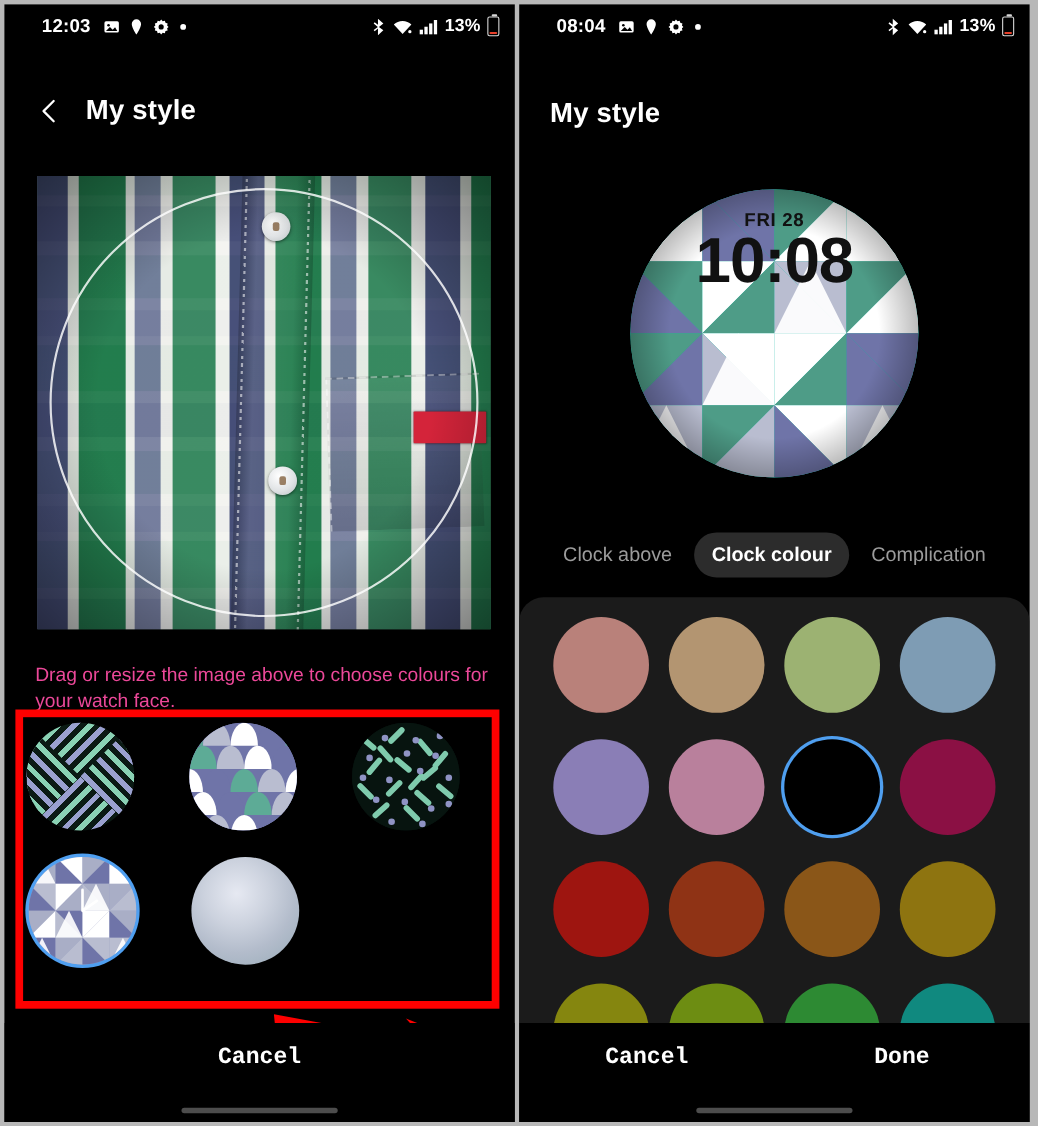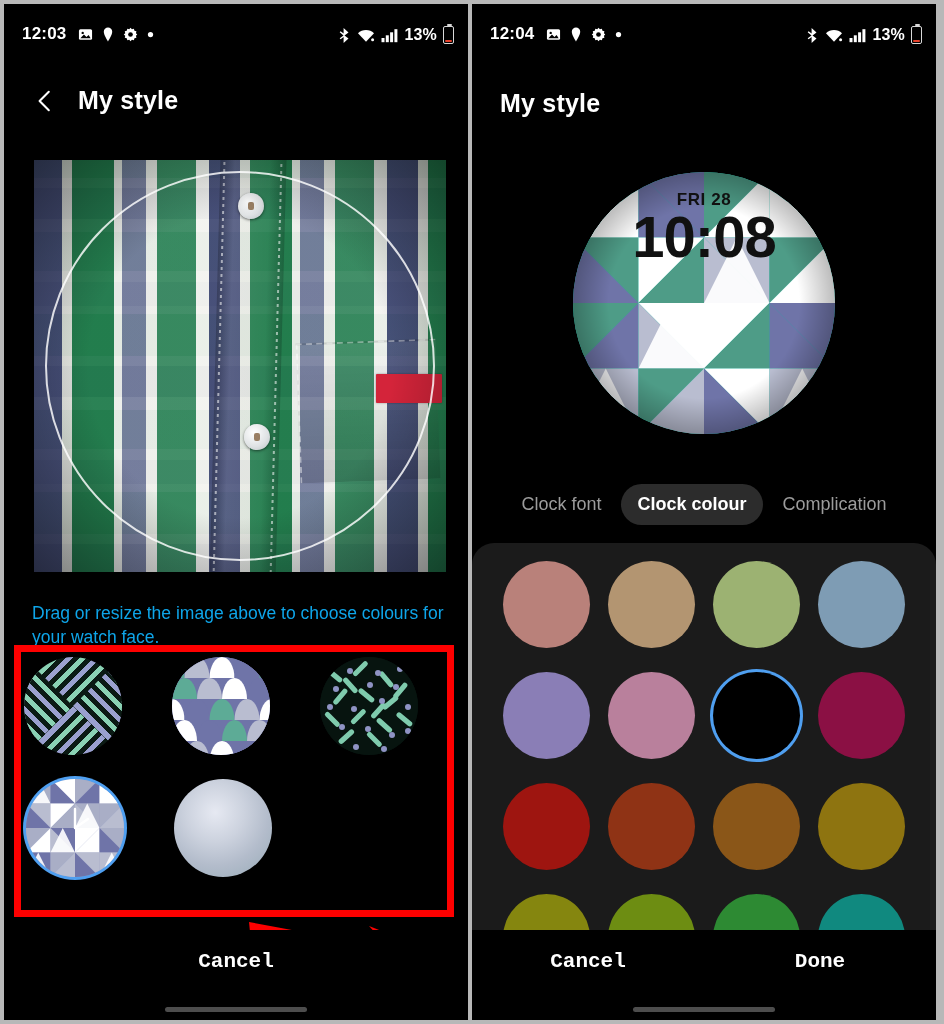--- a/index.html
+++ b/index.html
@@ -16,22 +16,22 @@
     width: 464px; height: 1016px;
     margin: 4px;
     background: #000;
     overflow: hidden;
   }
   .phone.left { margin-right: 2px; }
   .phone.right { margin-left: 2px; }
 
   
   .statusbar {
-    position: absolute; top: 0; left: 0; right: 0; height: 40px;
-    display: flex; align-items: flex-end;
+    position: absolute; top: 0; left: 16px; right: 0; height: 40px;
+    display: flex; align-items: center;
     padding: 0 14px 0 18px;
     color: #fff;
     font-size: 17px; font-weight: bold;
     letter-spacing: .2px;
   }
   .sb-left { display: flex; align-items: center; gap: 9px; }
   .sb-right { margin-left: auto; display: flex; align-items: center; gap: 6px; }
   .sb-time { font-size: 17px; font-weight: bold; margin-right: 3px; }
   .ic { display: inline-block; line-height: 1; }
   .ic svg { display: block; }
@@ -126,21 +126,21 @@
     background: radial-gradient(ellipse at 50% 50%, rgba(0,0,0,0) 52%, rgba(0,0,0,.45) 100%);
   }
   .crop-circle {
     position: absolute; left: 50%; top: 50%;
     width: 390px; height: 390px; margin: -195px 0 0 -195px;
     border: 2px solid rgba(255,255,255,.82); border-radius: 50%;
   }
 
   .hint {
     position: absolute; left: 28px; right: 22px; top: 598px;
-    color: #0ea5e9; font-size: 17.5px; line-height: 1.35;
+    color: #ec4899; font-size: 17.5px; line-height: 1.35;
   }
 
   
   .redbox {
     position: absolute; left: 10px; top: 641px;
     width: 440px; height: 272px;
     border: 7px solid #fe0000;
     pointer-events: none;
   }
 
@@ -468,21 +468,21 @@
     <div class="bottombar">
       <div class="bb-btn">Cancel</div>
       <div class="gesture"></div>
     </div>
   </div>
 
   <div class="phone right">
 
     <div class="statusbar">
       <div class="sb-left">
-        <span class="sb-time">12:04</span>
+        <span class="sb-time">08:04</span>
         <span class="ic">
           <svg width="15" height="15" viewBox="0 0 16 16">
               <rect x="1" y="2.5" width="14" height="11" rx="1.6" fill="#fff"></rect>
               <circle cx="5" cy="6.3" r="1.25" fill="#000"></circle>
               <path d="M2.5 12 L6.3 8 L9 10.6 L11.3 8.4 L13.5 12 Z" fill="#000"></path>
             </svg>
         </span>
         <span class="ic">
           <svg width="12" height="15" viewBox="0 0 12 16">
               <path d="M6 0.6a4.5 4.5 0 0 0-4.5 4.5C1.5 8.6 6 15.4 6 15.4s4.5-6.8 4.5-10.3A4.5 4.5 0 0 0 6 .6z" fill="#fff"></path>
@@ -575,21 +575,21 @@
           <polygon points="196.5,196.5 262,196.5 196.5,262" fill="#b9bdd0"></polygon>
           <polygon points="262,196.5 262,262 196.5,262" fill="#4e9c87"></polygon>
           <polygon points="229.25,196.5 262,262 196.5,262" fill="#ffffff" opacity="0.92"></polygon>
           <rect x="0" y="0" width="262" height="262" fill="url(#vg)"></rect>
         </svg>
       <div class="wf-text wf-date">FRI 28</div>
       <div class="wf-text wf-time">10:08</div>
     </div>
 
     <div class="tabs">
-      <div class="tab">Clock font</div>
+      <div class="tab">Clock above</div>
       <div class="tab active">Clock colour</div>
       <div class="tab">Complication</div>
     </div>
 
     <div class="colour-panel">
       <div class="colour-grid" id="cgrid">
           <div class="swatch" style="background: rgb(185, 129, 122);"></div>
           <div class="swatch" style="background: rgb(179, 149, 113);"></div>
           <div class="swatch" style="background: rgb(156, 178, 114);"></div>
           <div class="swatch" style="background: rgb(126, 156, 180);"></div>

